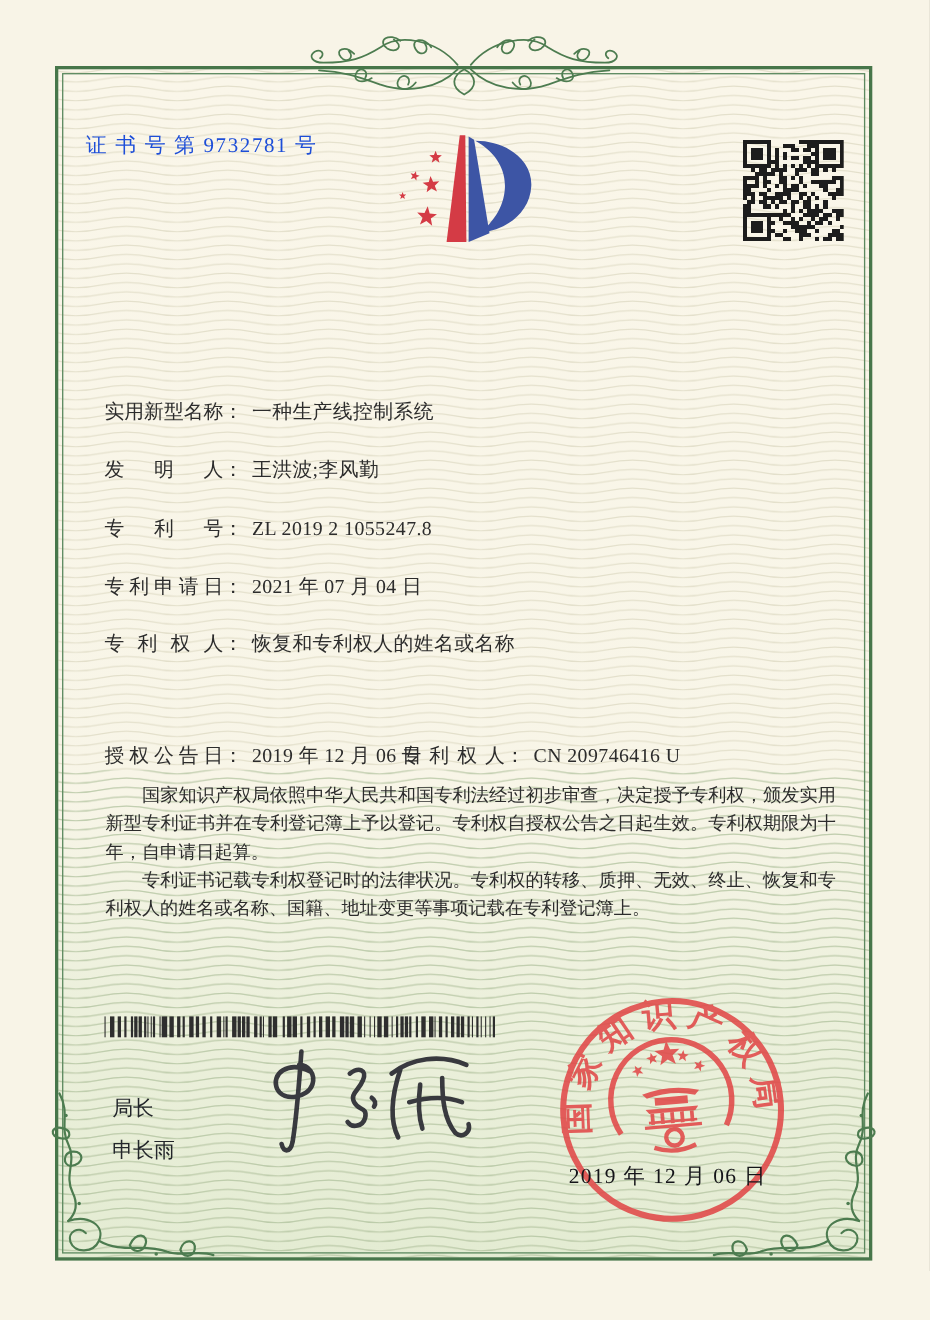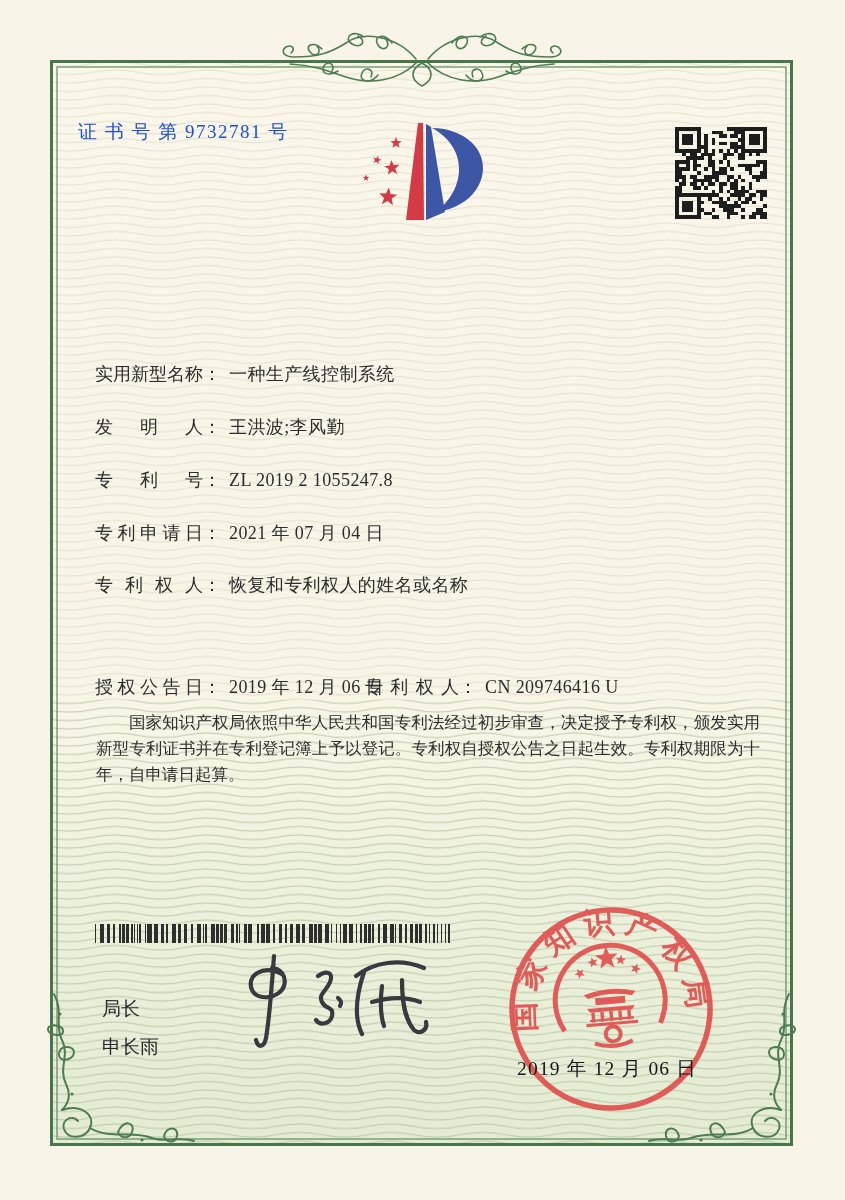--- a/index.html
+++ b/index.html
@@ -453,20 +453,21 @@
   </div>
   <div class="row" style="top:675px;width:665px">
     <span class="flabel">授权公告日</span><span class="fcolon">：</span><span class="fvalue">2019 年 12 月 06 日</span>
     <span class="pair2">
       <span class="flabel">专利权人</span><span class="fcolon">：</span><span class="fvalue">CN 209746416 U</span>
     </span>
   </div>
 
   <div class="paras">
     <p>国家知识产权局依照中华人民共和国专利法经过初步审查，决定授予专利权，颁发实用新型专利证书并在专利登记簿上予以登记。专利权自授权公告之日起生效。专利权期限为十年，自申请日起算。</p>
+    <p>专利证书记载专利权登记时的法律状况。专利权的转移、质押、无效、终止、恢复和专利权人的姓名或名称、国籍、地址变更等事项记载在专利登记簿上。</p>
   </div>
 
   <div class="barcode" id="barcode" aria-hidden="true">
       <span style="width: 1.35px; background: rgb(46, 46, 46);"></span>
       <span style="width: 4.05px; background: transparent;"></span>
       <span style="width: 4.05px; background: rgb(46, 46, 46);"></span>
       <span style="width: 2.7px; background: transparent;"></span>
       <span style="width: 2.7px; background: rgb(46, 46, 46);"></span>
       <span style="width: 2.7px; background: transparent;"></span>
       <span style="width: 2.7px; background: rgb(46, 46, 46);"></span>

